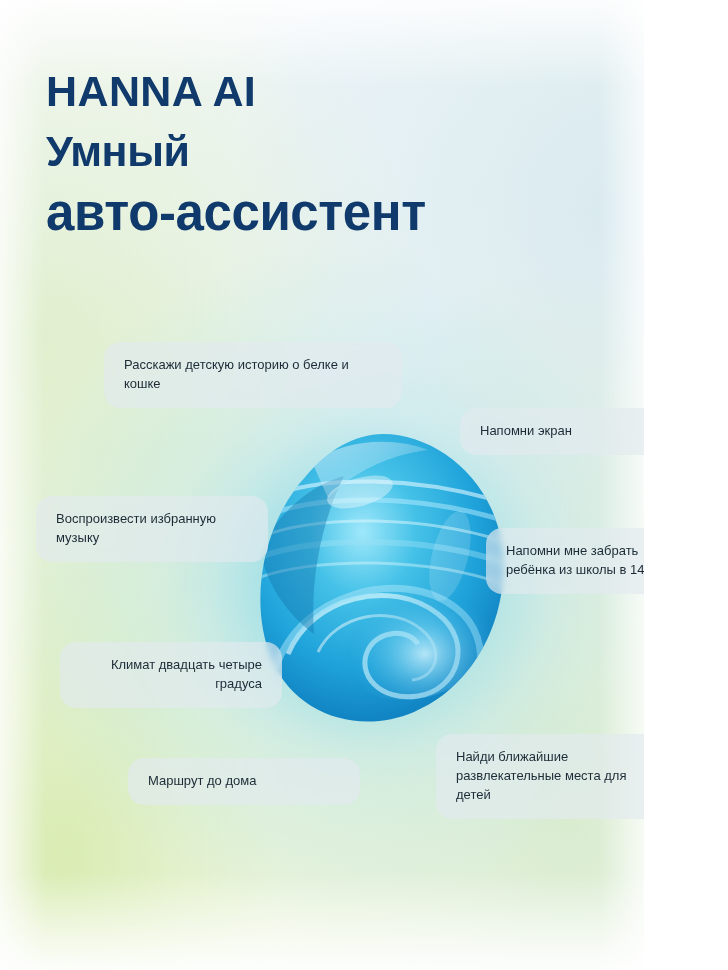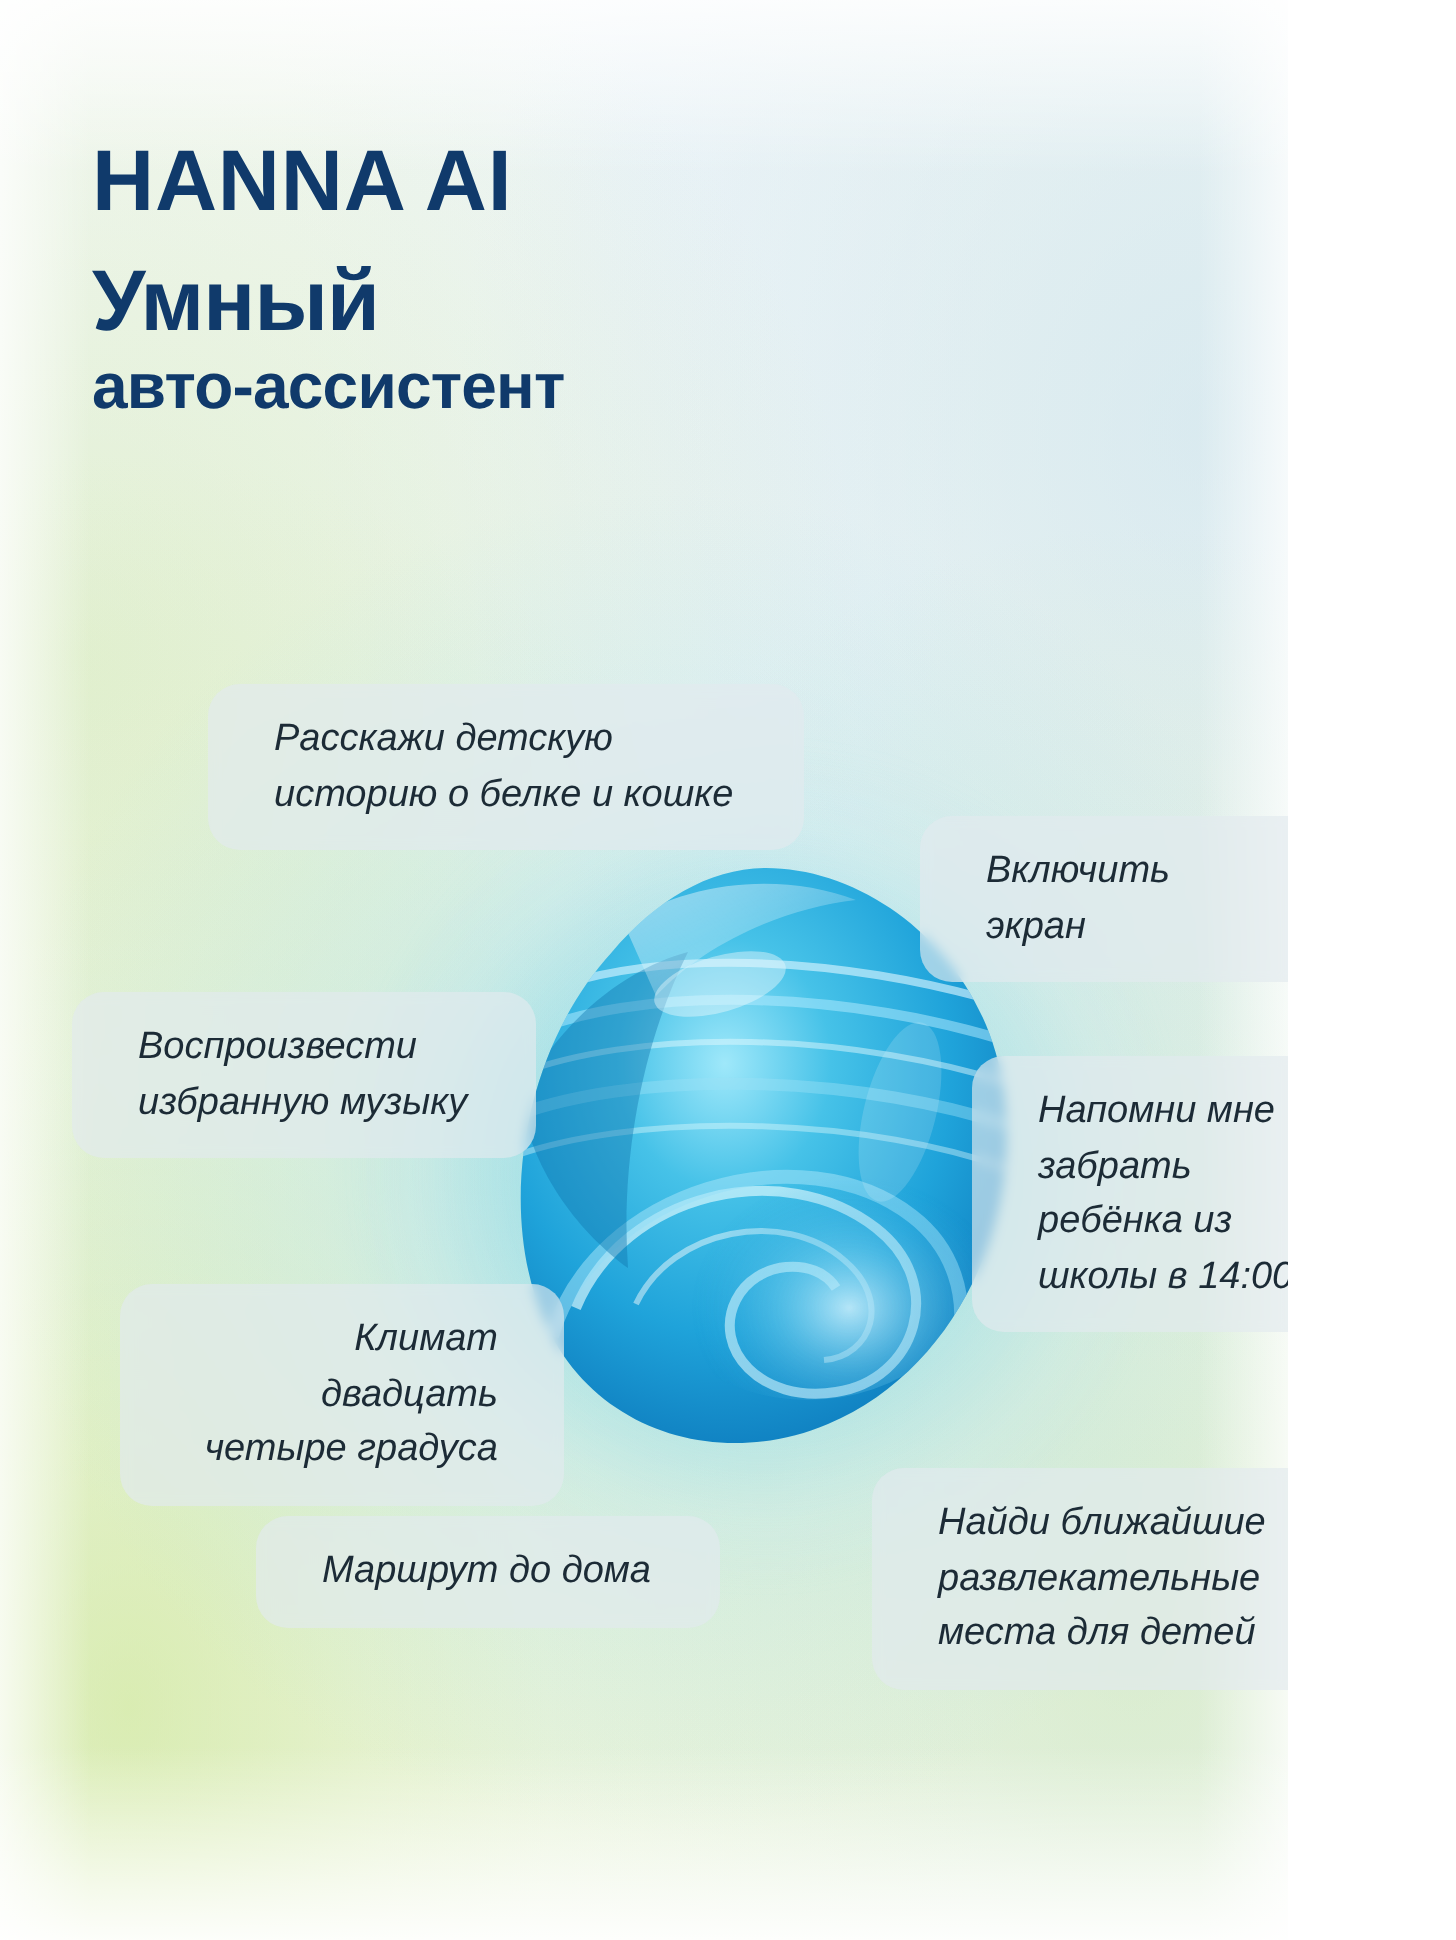--- a/index.html
+++ b/index.html
@@ -58,22 +58,22 @@
     font-size: 43px;
     letter-spacing: 0.4px;
   }
   .headline .sub1 {
     display: block;
     font-size: 43px;
     margin-top: 14px;
   }
   .headline .sub2 {
     display: block;
-    font-size: 32px;
-    margin-top: 2px;
+    font-size: 51px;
+    margin-top: 12px;
   }
 
   
   .orb-wrap {
     position: absolute;
     left: 252px;
     top: 428px;
     width: 262px;
     height: 300px;
     z-index: 2;
@@ -93,26 +93,25 @@
     inset: 0;
   }
 
   
   .chip {
     position: absolute;
     z-index: 5;
     background: rgba(226, 234, 238, 0.66);
     border-radius: 16px;
     color: #1c2b36;
-    font-size: 19px;
+    font-size: 13px;
     line-height: 1.45;
-    padding: 14px 33px;
+    padding: 14px 20px;
     box-sizing: border-box;
     backdrop-filter: blur(3px);
-    font-style: italic;
   }
   .chip.c1 { left: 104px;  top: 342px;  width: 298px; }
   .chip.c2 { left: 460px;  top: 408px;  width: 208px; }
   .chip.c3 { left: 36px;   top: 496px;  width: 232px; }
   .chip.c4 { left: 486px;  top: 528px;  width: 206px; }
   .chip.c5 { left: 60px;   top: 642px;  width: 222px; text-align: right; }
   .chip.c6 { left: 128px;  top: 758px;  width: 232px; }
   .chip.c7 { left: 436px;  top: 734px;  width: 232px; }
 </style>
 </head>
@@ -181,20 +180,20 @@
 
         <path d="M60 34 C92 12 140 8 176 22 C140 26 100 44 76 70 Z" fill="url(#sheen)" opacity="0.7"></path>
 
         <ellipse cx="108" cy="64" rx="34" ry="14" fill="#ffffff" opacity="0.45" transform="rotate(-16 108 64)"></ellipse>
         <ellipse cx="198" cy="128" rx="18" ry="46" fill="#ffffff" opacity="0.18" transform="rotate(14 198 128)"></ellipse>
       </g>
     </svg>
   </div>
 
   <div class="chip c1">Расскажи детскую историю о белке и кошке</div>
-  <div class="chip c2">Включить экран</div>
+  <div class="chip c2">Напомни экран</div>
   <div class="chip c3">Воспроизвести избранную музыку</div>
   <div class="chip c4">Напомни мне забрать ребёнка из школы в 14:00</div>
   <div class="chip c5">Климат двадцать четыре градуса</div>
   <div class="chip c6">Маршрут до дома</div>
   <div class="chip c7">Найди ближайшие развлекательные места для детей</div>
 
 </div>
 
 </body></html>

